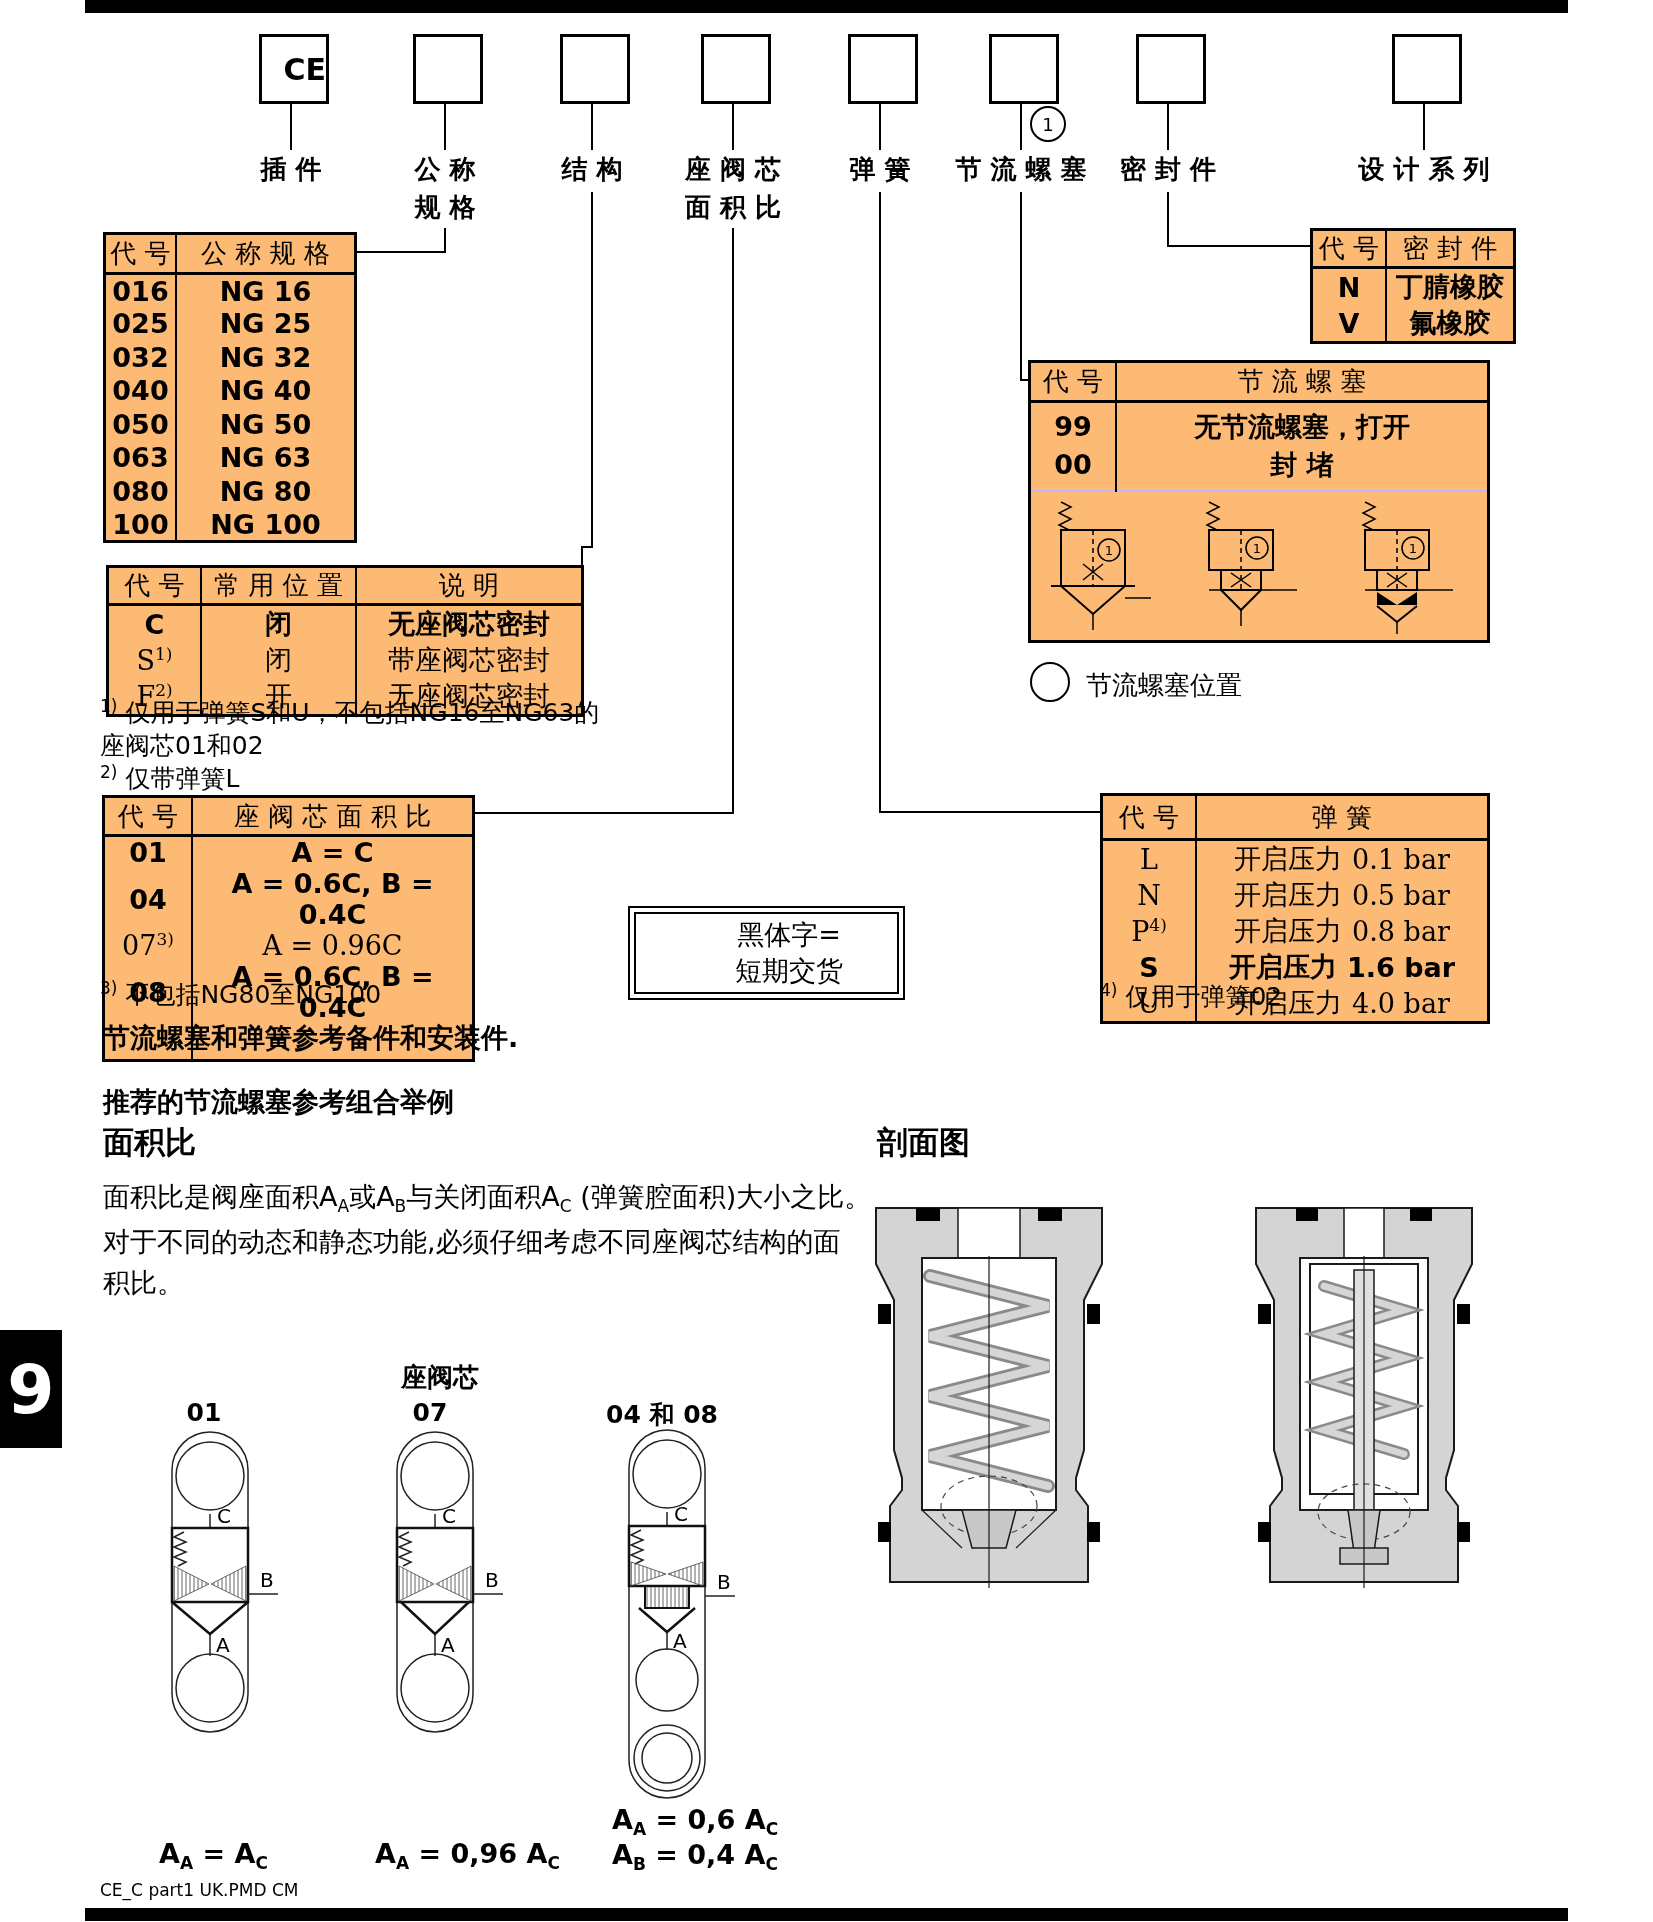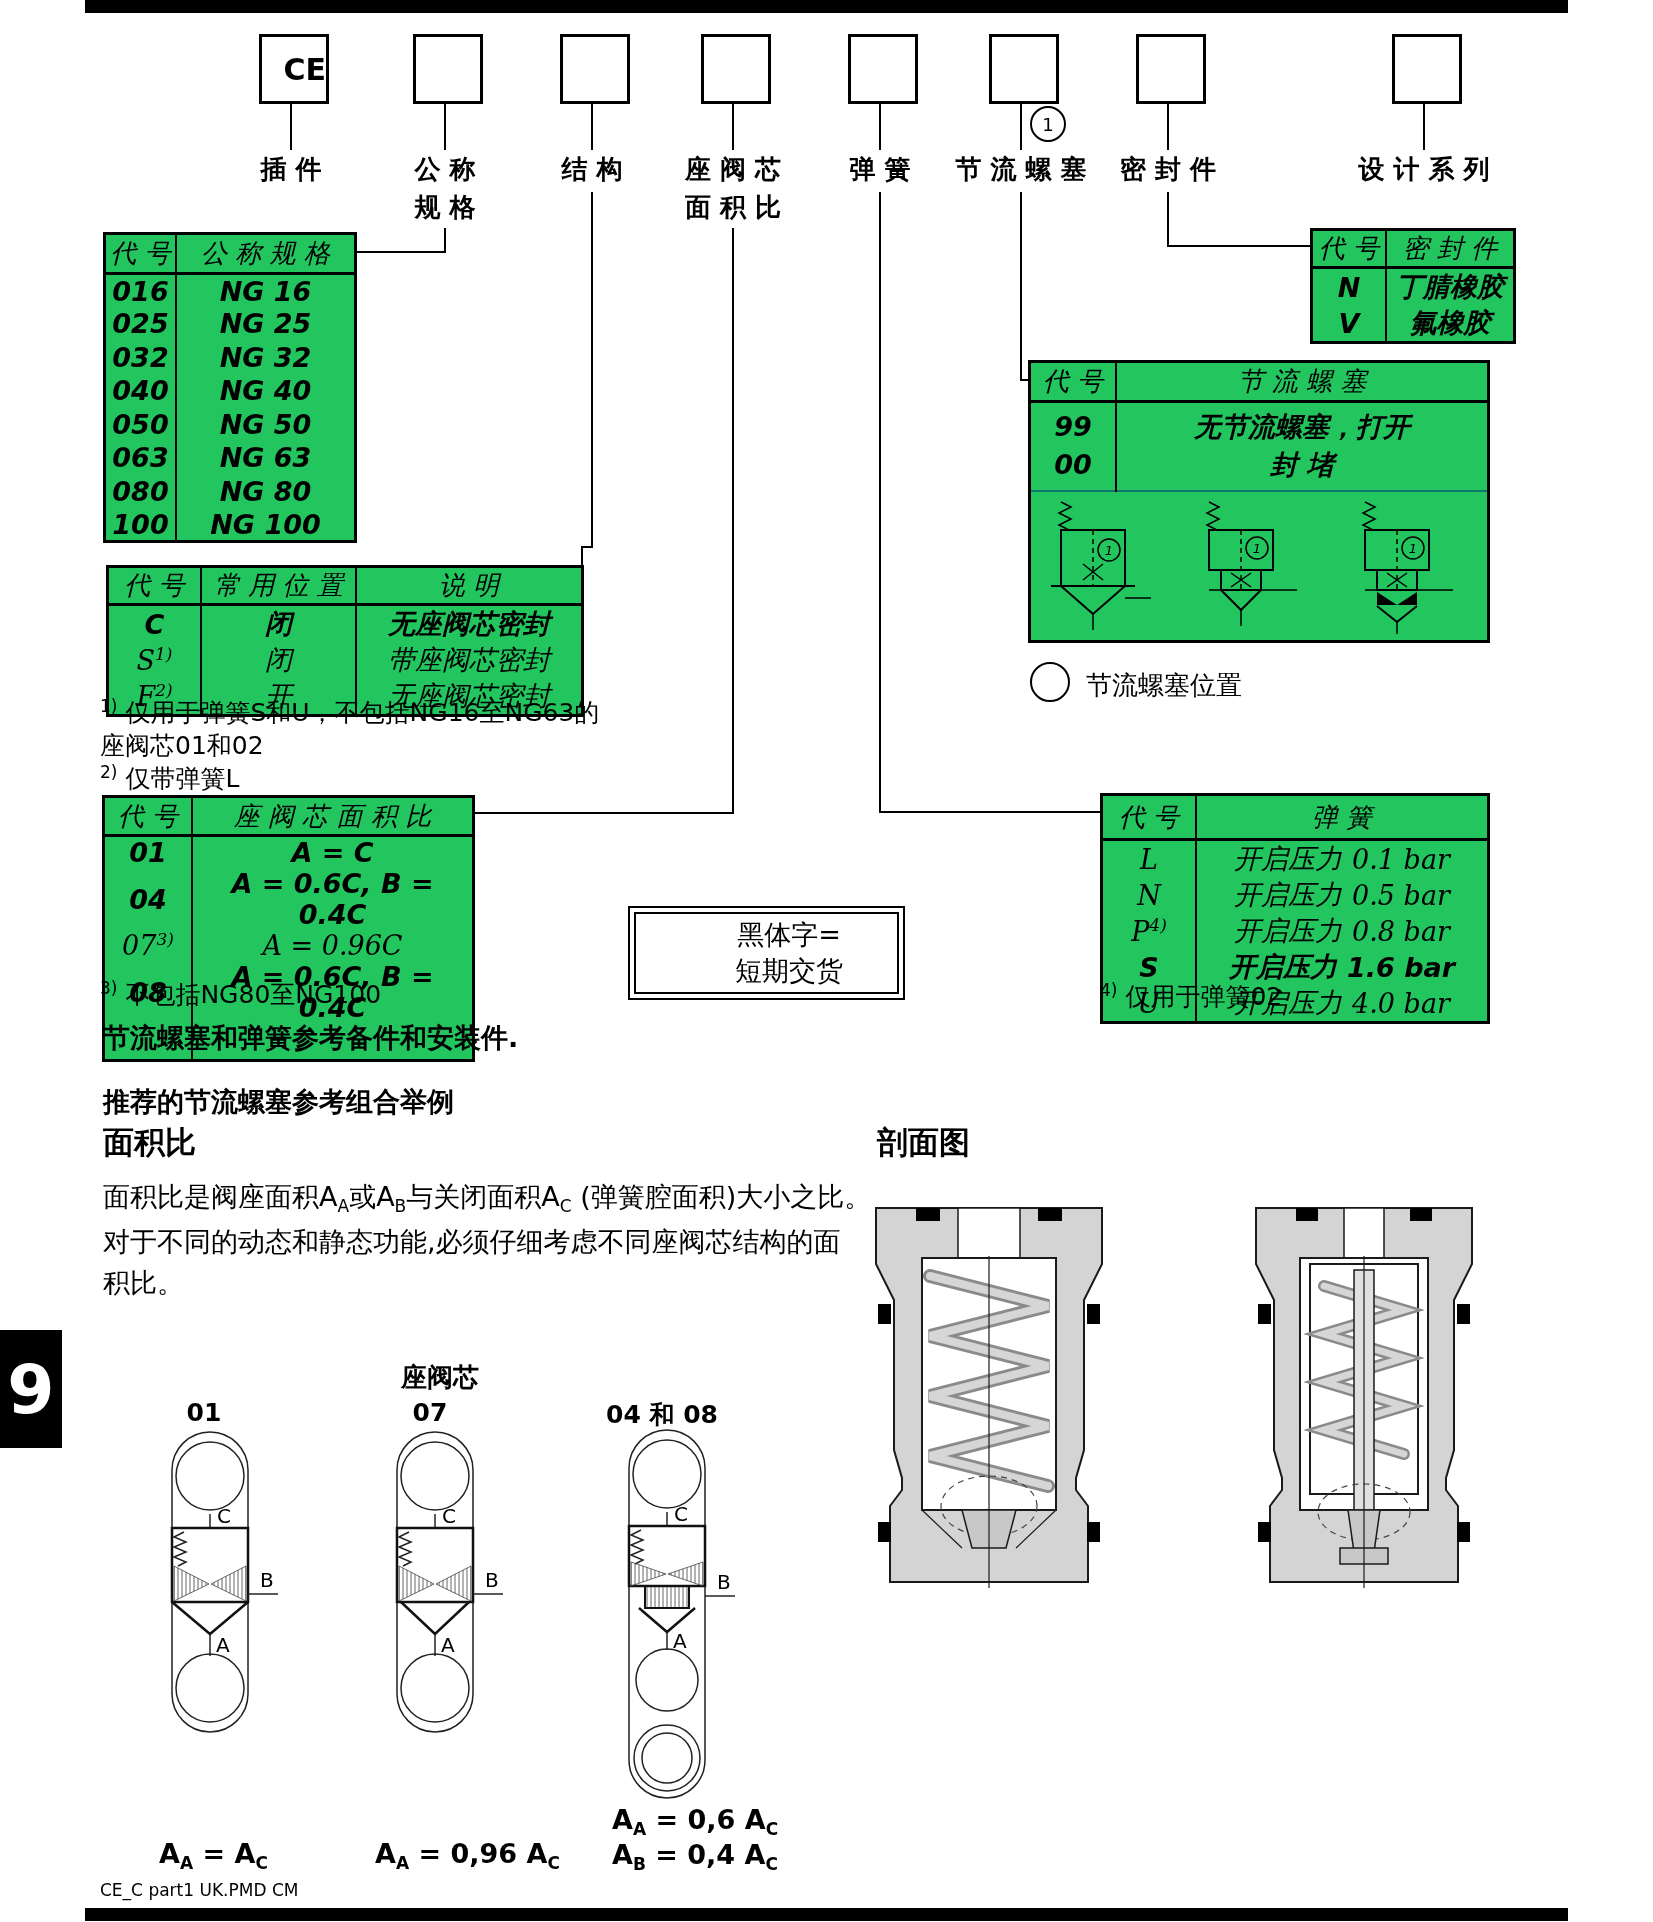--- a/index.html
+++ b/index.html
@@ -6,21 +6,21 @@
   .page{position:relative;width:1653px;height:1922px;background:#fff;overflow:hidden;
         font-family:"DejaVu Sans","Liberation Sans",sans-serif;color:#000;}
   .abs{position:absolute;}
   .bar{position:absolute;left:85px;width:1483px;height:13px;background:#000;}
   .overlay{position:absolute;left:0;top:0;width:1653px;height:1922px;pointer-events:none;}
   .code-box{position:absolute;top:34px;width:64px;height:64px;border:3px solid #000;background:#fff;
             display:flex;align-items:center;justify-content:flex-end;font-weight:bold;font-size:30px;}
   .poslabel{position:absolute;transform:translateX(-50%);font-weight:bold;font-size:26px;white-space:nowrap;}
   .circ{position:absolute;width:32px;height:32px;border:2px solid #000;border-radius:50%;background:#fff;
         display:flex;align-items:center;justify-content:center;font-size:18px;}
-  table.tb{position:absolute;border-collapse:collapse;table-layout:fixed;background:#22c55e;border:3px solid #000;font-style:italic;}
+  table.tb{position:absolute;border-collapse:collapse;table-layout:fixed;background:#fdba74;border:3px solid #000;}
   table.tb td{border-left:2px solid #000;border-right:2px solid #000;text-align:center;padding:0;vertical-align:middle;}
   table.tb tr.hd td{border-bottom:3px solid #000;}
   .th{font-family:"DejaVu Serif","Liberation Serif",serif;font-weight:normal;font-size:26px;}
   .bd{font-family:"DejaVu Sans","Liberation Sans",sans-serif;font-weight:bold;font-size:27px;}
   .rg{font-family:"DejaVu Serif","Liberation Serif",serif;font-weight:normal;font-size:27px;}
   .sup{font-size:17px;vertical-align:super;line-height:0;}
   .sb{font-size:17px;position:relative;bottom:-6px;}
   .fn{position:absolute;font-size:25px;line-height:33px;}
   .sprrow{display:flex;justify-content:center;gap:10px;align-items:center;}
   .notice{position:absolute;left:628px;top:906px;width:277px;height:94px;border:2px solid #000;padding:4px;box-sizing:border-box;}
@@ -214,21 +214,21 @@
         </tr>
   </tbody>
     </table>
 
   <table class="tb" style="left:1028px;top:360px;width:462px;">
     <tbody>
         <tr class="hd" style="height:40px;">
           <td style="width:84px;" class="th">代 号</td>
           <td class="th">节 流 螺 塞</td>
         </tr>
-    <tr style="height:89px;border-bottom:2px solid #0f766e;">
+    <tr style="height:89px;border-bottom:2px solid #c4b5fd;">
       <td class="bd">
         <div style="line-height:38px;">99</div>
         <div style="line-height:38px;">00</div>
       </td>
       <td class="bd">
         <div style="line-height:38px;">无节流螺塞，打开</div>
         <div style="line-height:38px;">封 堵</div>
       </td>
     </tr>
     <tr style="height:151px;">

